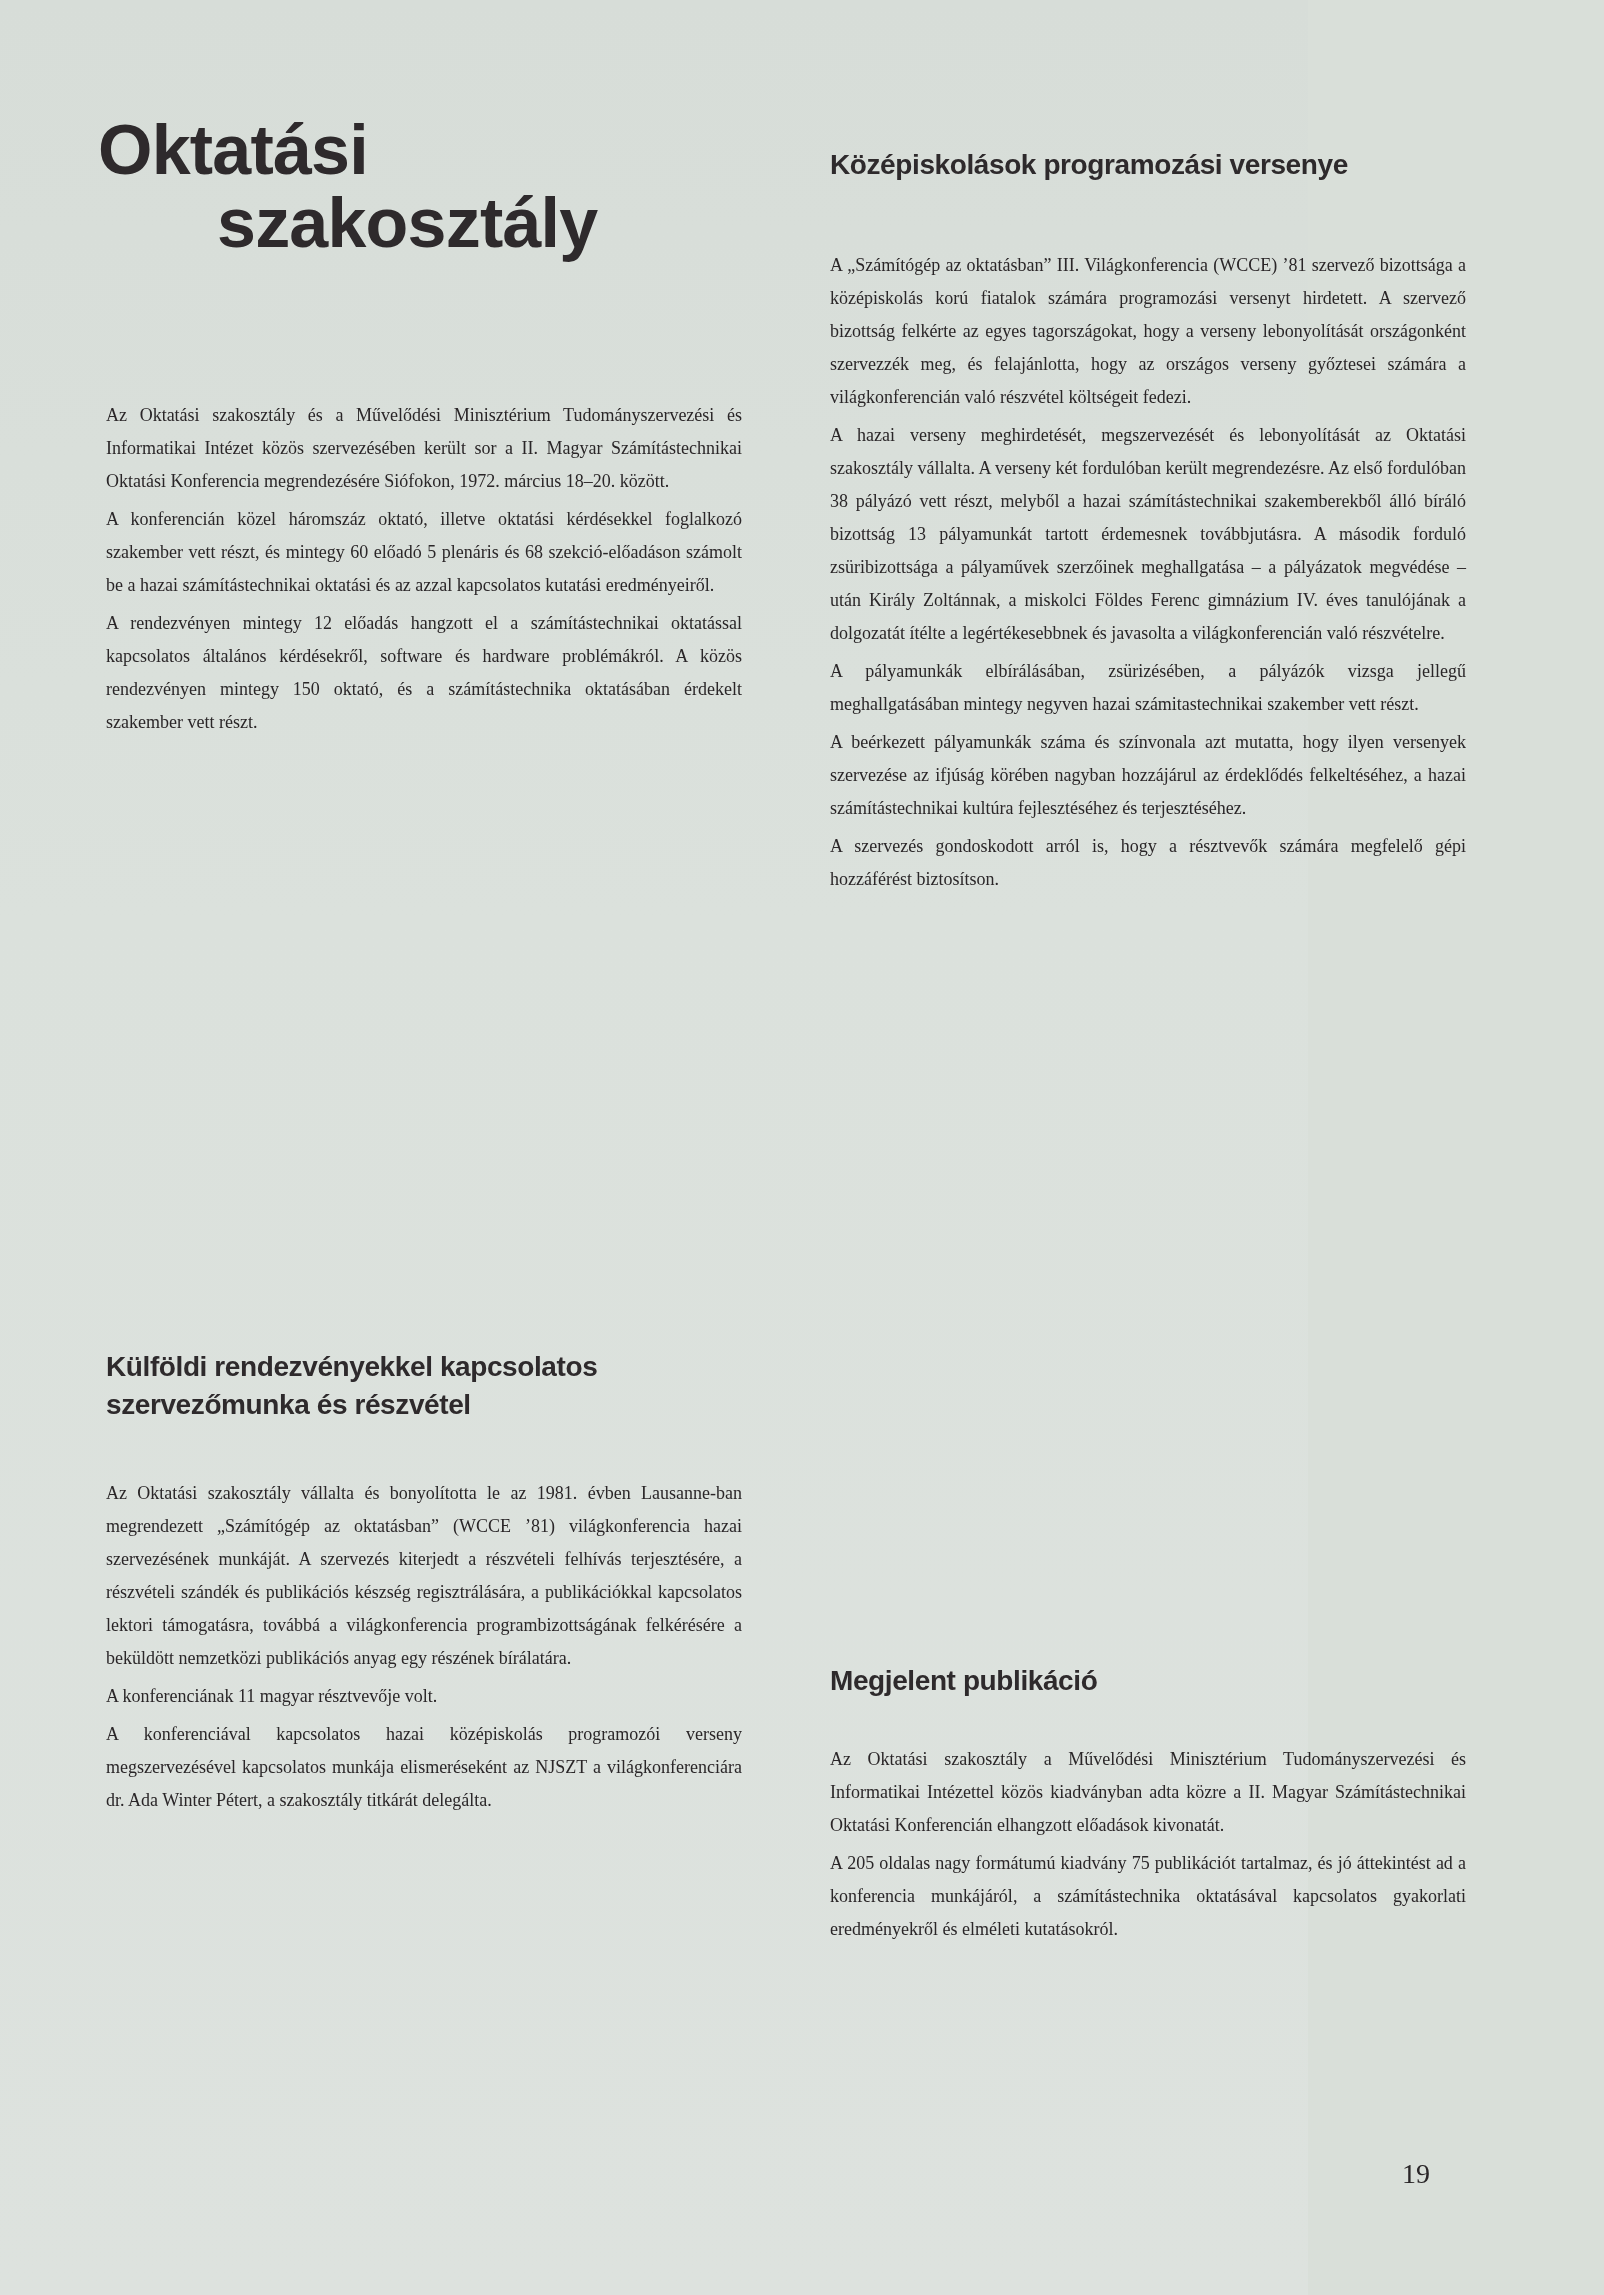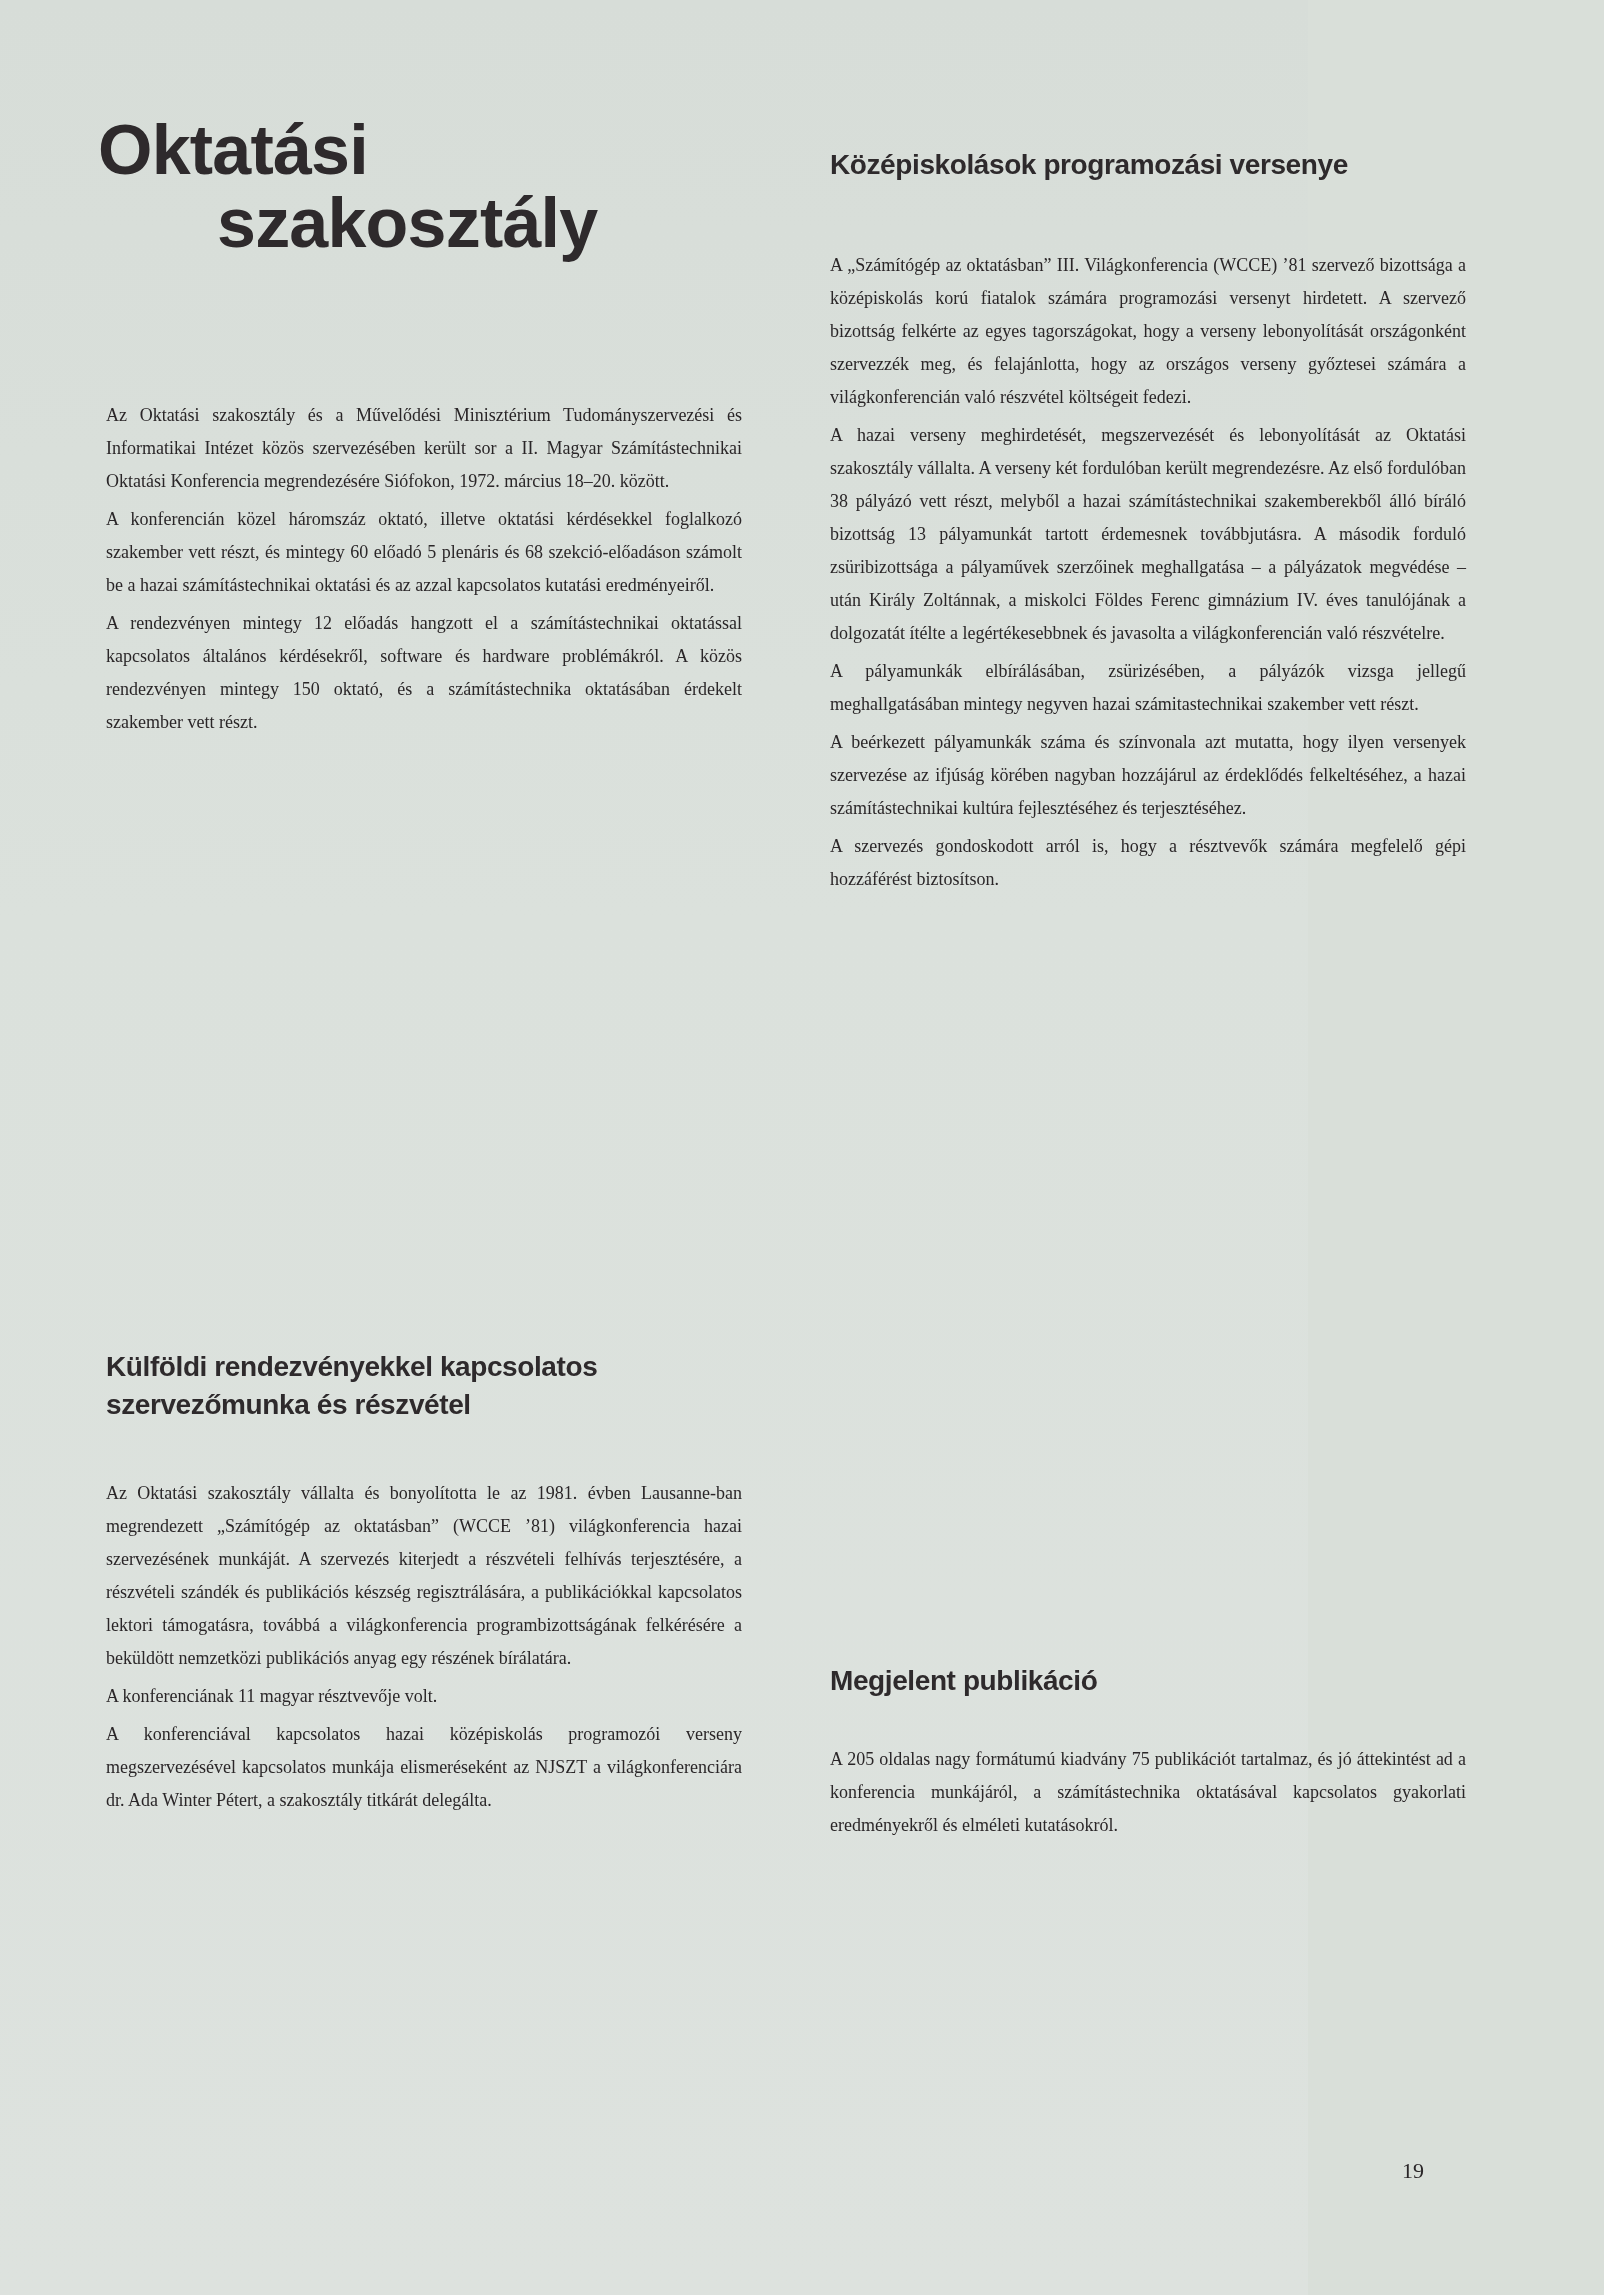--- a/index.html
+++ b/index.html
@@ -64,21 +64,21 @@
       text-align: justify;
       hyphens: manual;
       margin: 0 0 5px 0;
       color: #2a2628;
     }
     .page-number {
       position: absolute;
       left: 1402px;
       top: 2158px;
       font-family: "Liberation Serif", serif;
-      font-size: 22px;
+      font-size: 28px;
       color: #2a2628;
     }
     .left-s1 { top: 363px; }
     .left-s1 .section-heading { margin-bottom: 40px; }
     .left-s2 { top: 1312px; }
     .left-s2 .section-heading { margin-bottom: 53px; }
     .right-s1 { top: 110px; }
     .right-s1 .section-heading { margin-bottom: 65px; white-space: nowrap; }
     .right-s2 { top: 1626px; }
     .right-s2 .section-heading { margin-bottom: 43px; }
@@ -111,19 +111,20 @@
       <h2 class="section-heading">Középiskolások programozási versenye</h2>
       <p class="para">A „Számítógép az oktatásban” III. Világkonferencia (WCCE) ’81 szervező bizottsága a középiskolás korú fiatalok számára programozási versenyt hirdetett. A szervező bizottság felkérte az egyes tagországokat, hogy a verseny lebonyolítását országonként szervezzék meg, és felajánlotta, hogy az országos verseny győztesei számára a világkonferencián való részvétel költségeit fedezi.</p>
       <p class="para">A hazai verseny meghirdetését, megszervezését és lebonyolítását az Oktatási szakosztály vállalta. A verseny két fordulóban került megrendezésre. Az első fordulóban 38 pályázó vett részt, melyből a hazai számítástechnikai szakemberekből álló bíráló bizottság 13 pályamunkát tartott érdemesnek továbbjutásra. A második forduló zsüribizottsága a pályaművek szerzőinek meghallgatása – a pályázatok megvédése – után Király Zoltánnak, a miskolci Földes Ferenc gimnázium IV. éves tanulójának a dolgozatát ítélte a legértékesebbnek és javasolta a világkonferencián való részvételre.</p>
       <p class="para">A pályamunkák elbírálásában, zsürizésében, a pályázók vizsga jellegű meghallgatásában mintegy negyven hazai számitastechnikai szakember vett részt.</p>
       <p class="para">A beérkezett pályamunkák száma és színvonala azt mutatta, hogy ilyen versenyek szervezése az ifjúság körében nagyban hozzájárul az érdeklődés felkeltéséhez, a hazai számítástechnikai kultúra fejlesztéséhez és terjesztéséhez.</p>
       <p class="para">A szervezés gondoskodott arról is, hogy a résztvevők számára megfelelő gépi hozzáférést biztosítson.</p>
     </div>
 
     <div class="section right-s2">
       <h2 class="section-heading">Megjelent publikáció</h2>
+      <p class="para">Az Oktatási szakosztály a Művelődési Minisztérium Tudományszervezési és Informatikai Intézettel közös kiadványban adta közre a II. Magyar Számítástechnikai Oktatási Konferencián elhangzott előadások kivonatát.</p>
       <p class="para">A 205 oldalas nagy formátumú kiadvány 75 publikációt tartalmaz, és jó áttekintést ad a konferencia munkájáról, a számítástechnika oktatásával kapcsolatos gyakorlati eredményekről és elméleti kutatásokról.</p>
     </div>
   </div>
 
   <div class="page-number">19</div>
 </div>
 
 
 </body></html>

